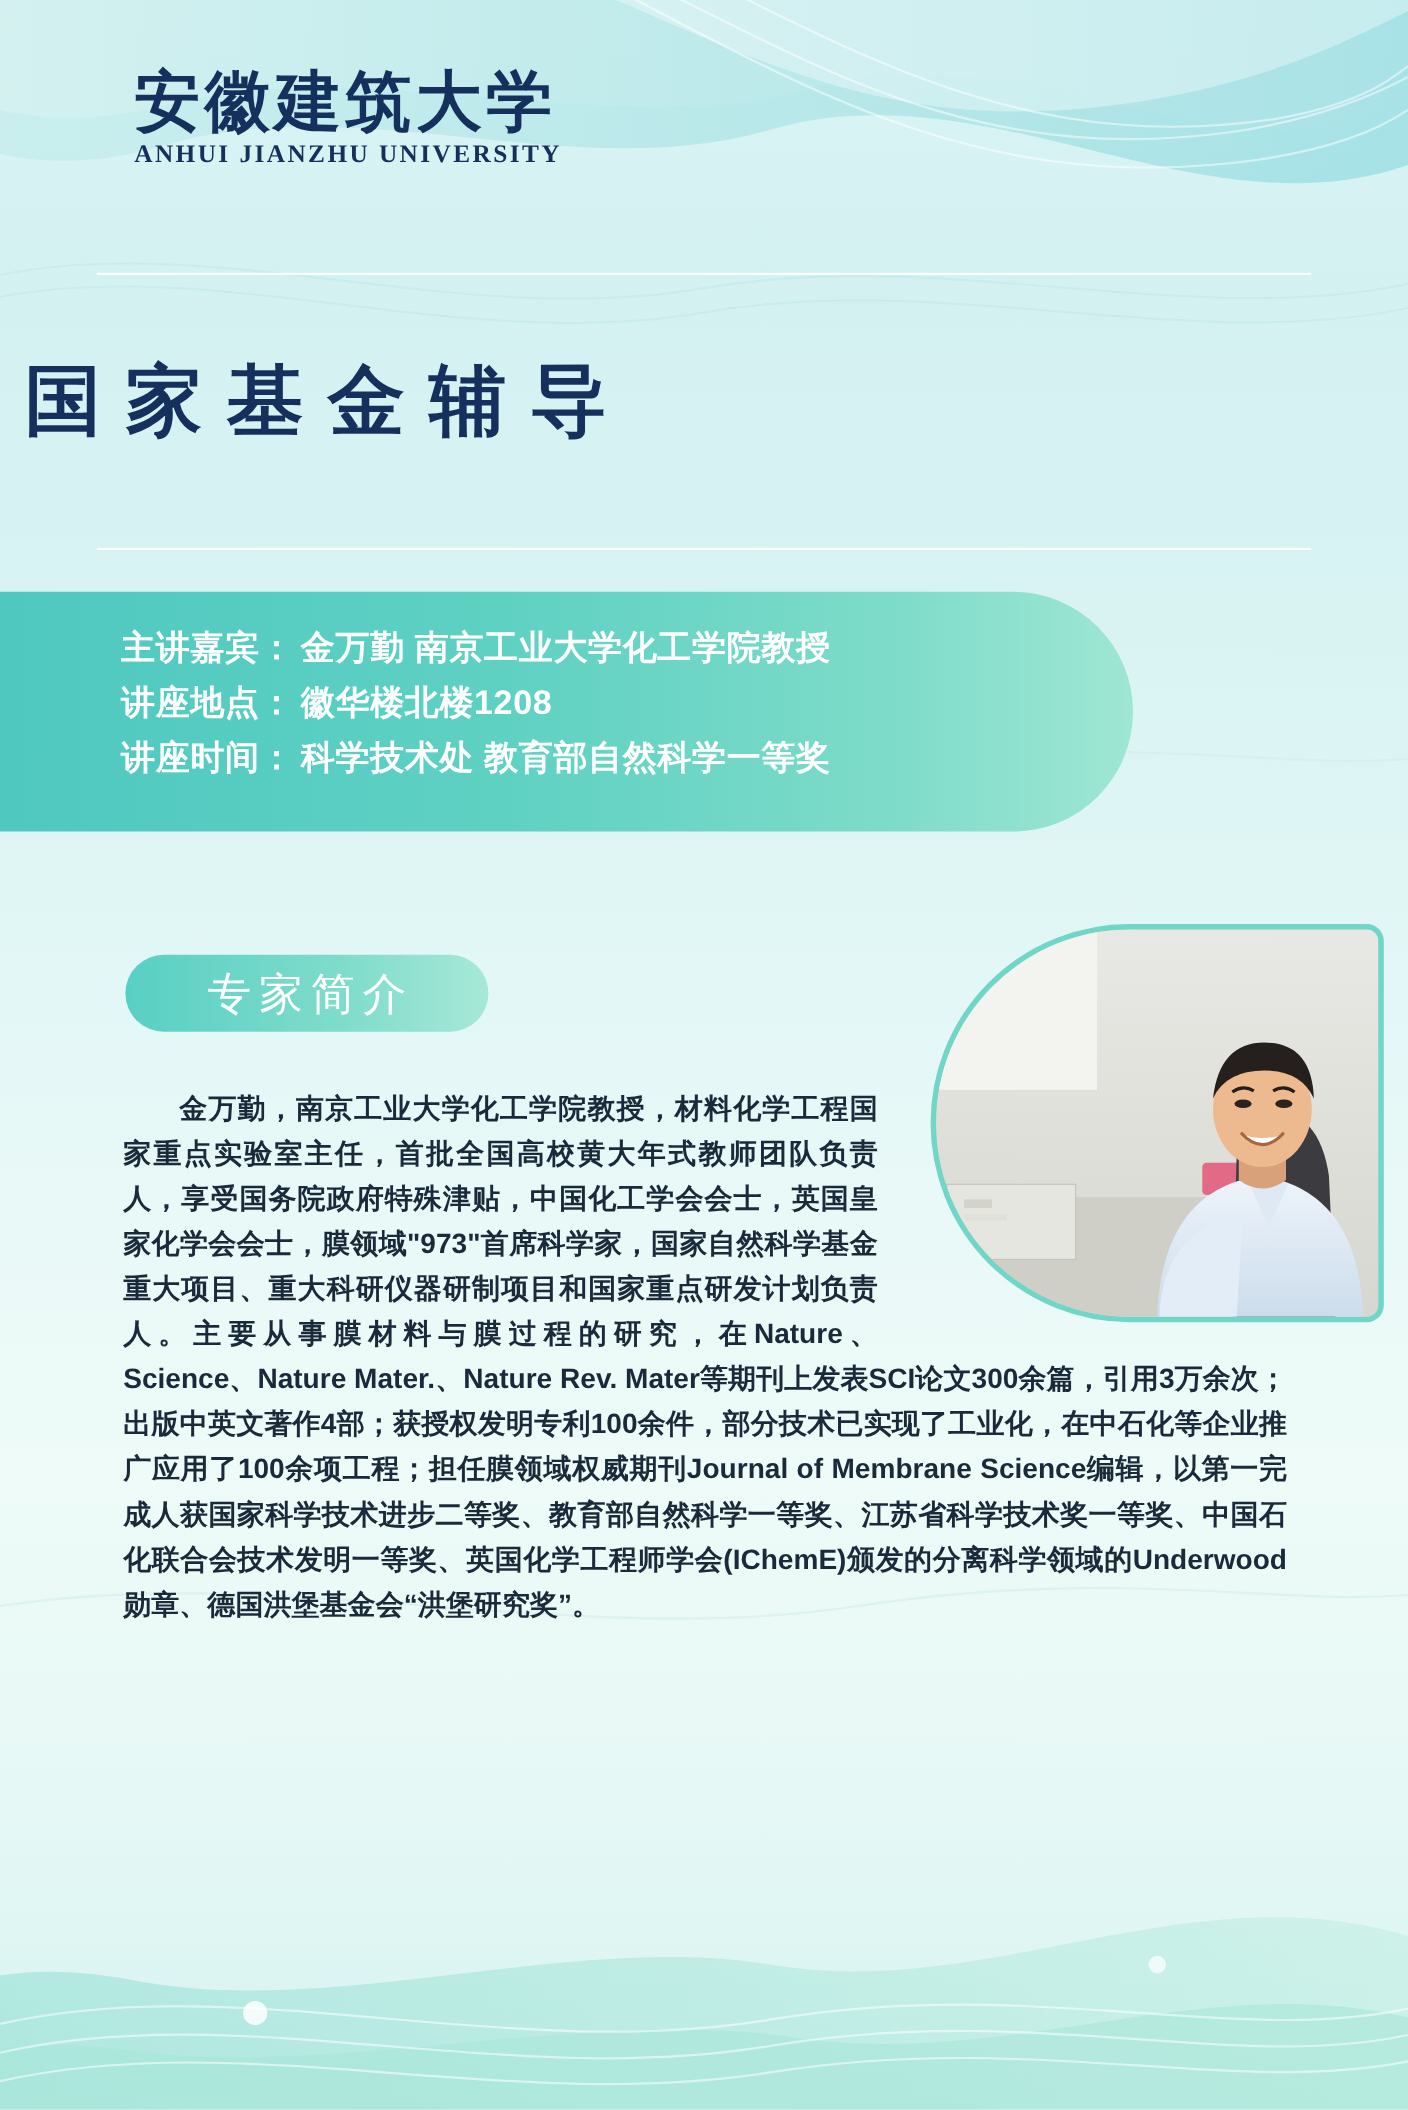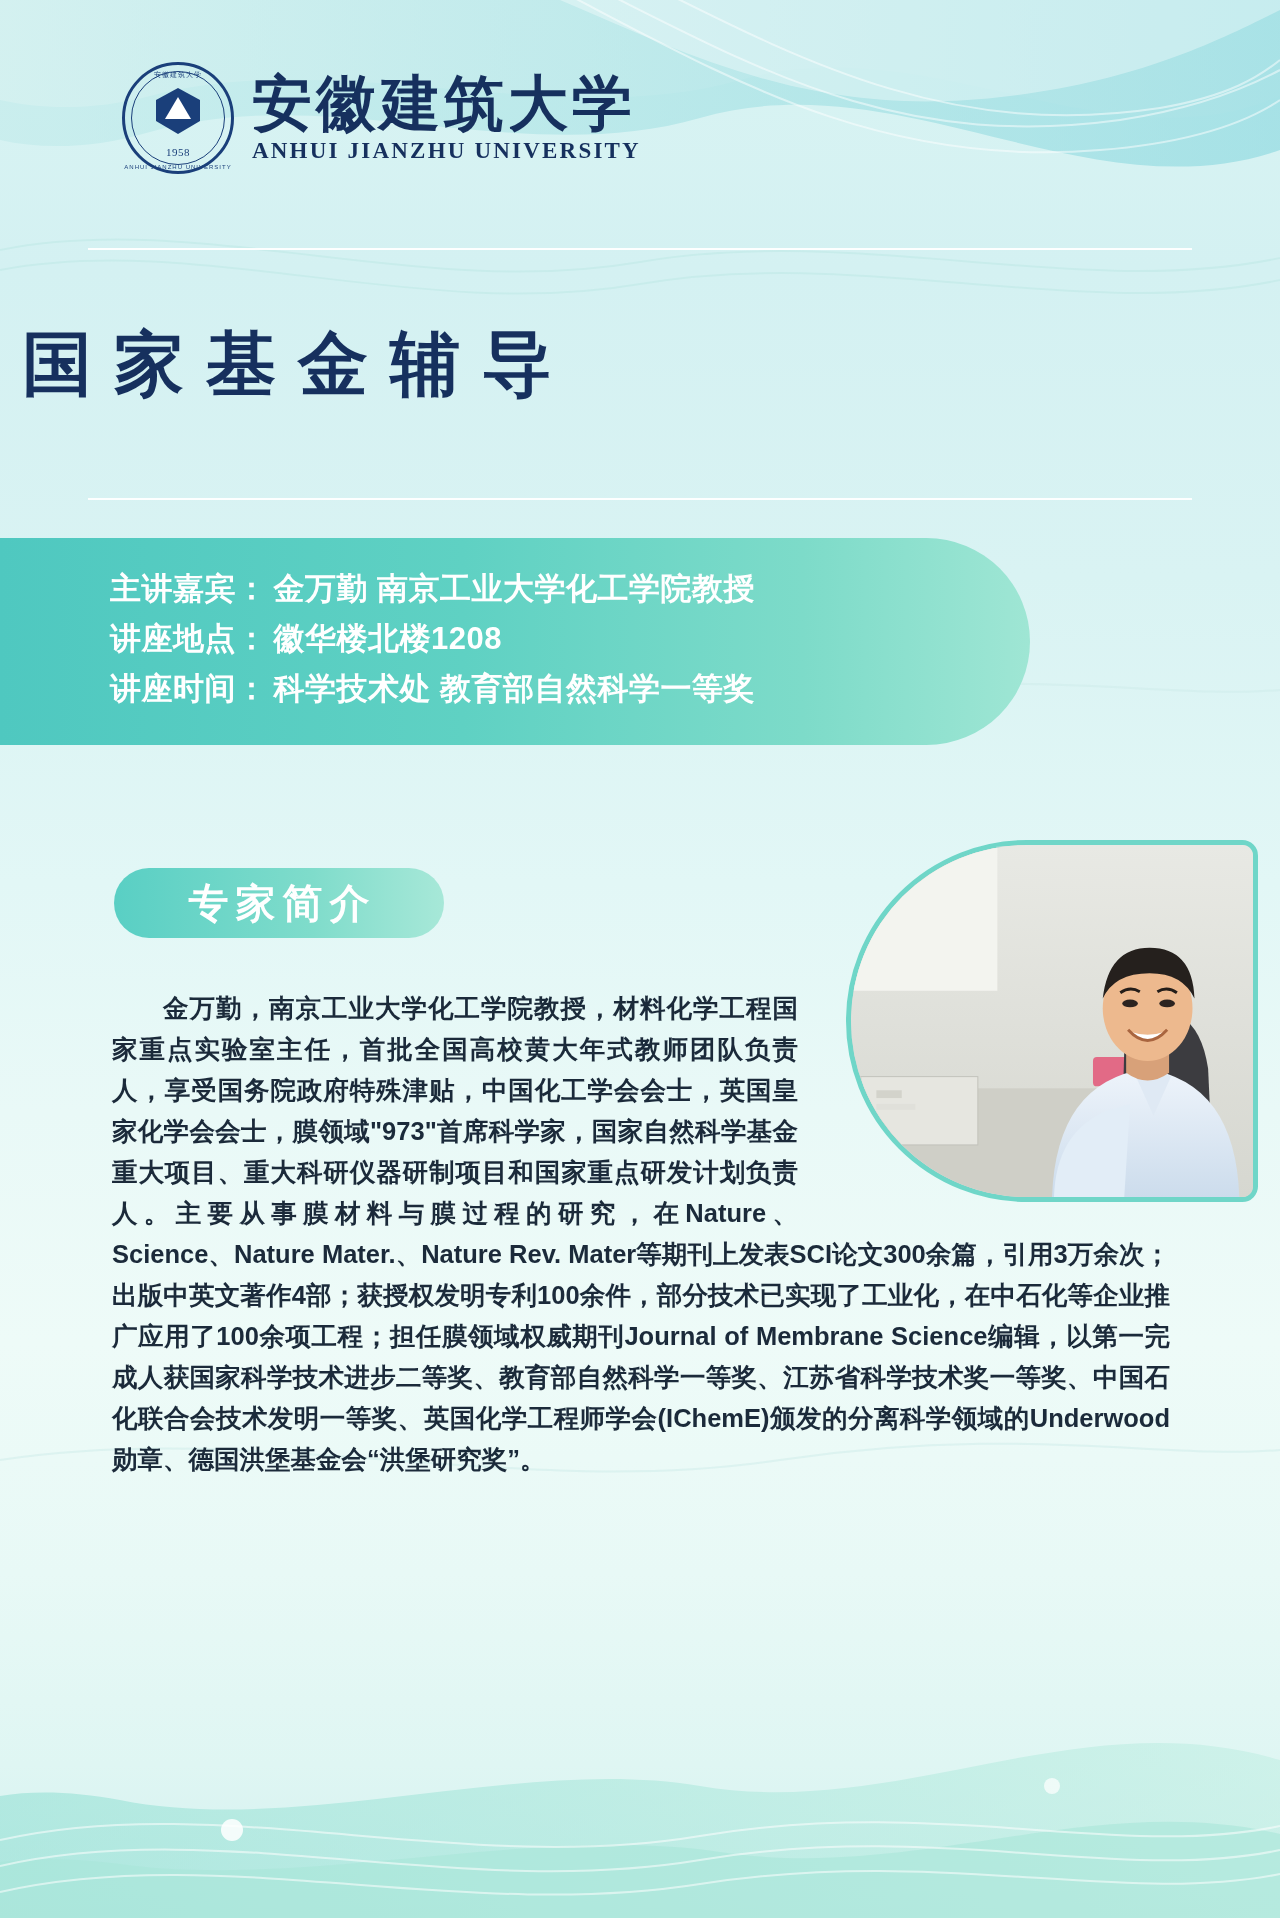--- a/index.html
+++ b/index.html
@@ -155,21 +155,21 @@
     text-indent: 22px;
     font-family: "Liberation Serif", "DejaVu Serif", serif;
   }
 
   
   .info-band {
     position: absolute;
     left: 0;
     top: 538px;
     width: 1030px;
-    padding: 26px 0 30px 110px;
+    padding: 26px 0 41px 110px;
     box-sizing: border-box;
     border-top-right-radius: 130px;
     border-bottom-right-radius: 130px;
     background: linear-gradient(90deg, #4fc8c0 0%, #5fd1c3 45%, #7ddbc9 78%, #9fe6d4 100%);
     color: #ffffff;
   }
   .info-line {
     font-size: 31px;
     font-weight: bold;
     line-height: 1.62;
@@ -187,21 +187,21 @@
     width: 330px;
     height: 70px;
     border-radius: 35px;
     background: linear-gradient(90deg, #59cfc4 0%, #7fdccb 60%, #a7e8d8 100%);
     display: flex;
     align-items: center;
     justify-content: center;
   }
   .expert-pill span {
     font-size: 40px;
-    font-weight: bold;
+    font-weight: normal;
     color: #ffffff;
     letter-spacing: 7px;
     text-indent: 7px;
     font-family: "Liberation Serif", "DejaVu Serif", serif;
   }
 
   .photo {
     position: absolute;
     right: 22px;
     top: 840px;
@@ -284,28 +284,20 @@
     <g stroke="#ffffff" stroke-width="2" fill="none" opacity="0.55">
       <path d="M0,1840 C220,1790 460,1876 700,1836 C940,1796 1120,1860 1280,1826"></path>
       <path d="M0,1866 C220,1816 460,1900 700,1860 C940,1820 1120,1884 1280,1850"></path>
       <path d="M0,1892 C220,1842 460,1922 700,1884 C940,1846 1120,1906 1280,1874"></path>
     </g>
     <circle cx="232" cy="1830" r="11" fill="#ffffff" opacity="0.85"></circle>
     <circle cx="1052" cy="1786" r="8" fill="#ffffff" opacity="0.7"></circle>
   </svg>
 
   <div class="logo-row">
-    <div class="logo-seal">
-      <div class="ring-outer"></div>
-      <div class="ring-inner"></div>
-      <div class="arc-top">安徽建筑大学</div>
-      <div class="shield"></div>
-      <div class="year">1958</div>
-      <div class="arc-bottom">ANHUI JIANZHU UNIVERSITY</div>
-    </div>
     <div class="logo-text">
       <div class="logo-cn">安徽建筑大学</div>
       <div class="logo-en">ANHUI JIANZHU UNIVERSITY</div>
     </div>
   </div>
 
   <div class="rule top"></div>
   <div class="main-title">国家基金辅导</div>
   <div class="rule bottom"></div>
 

